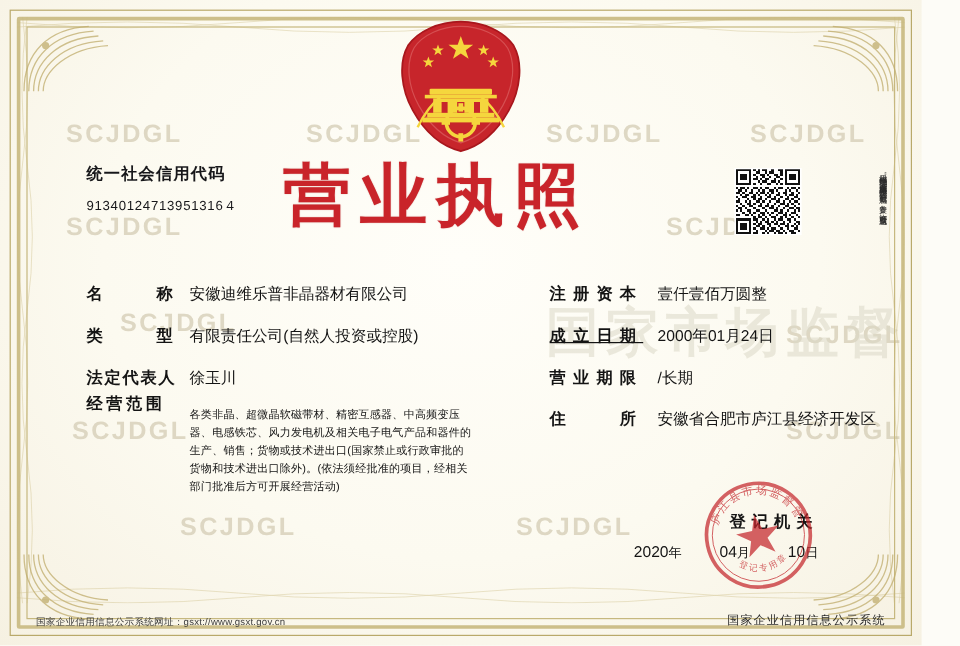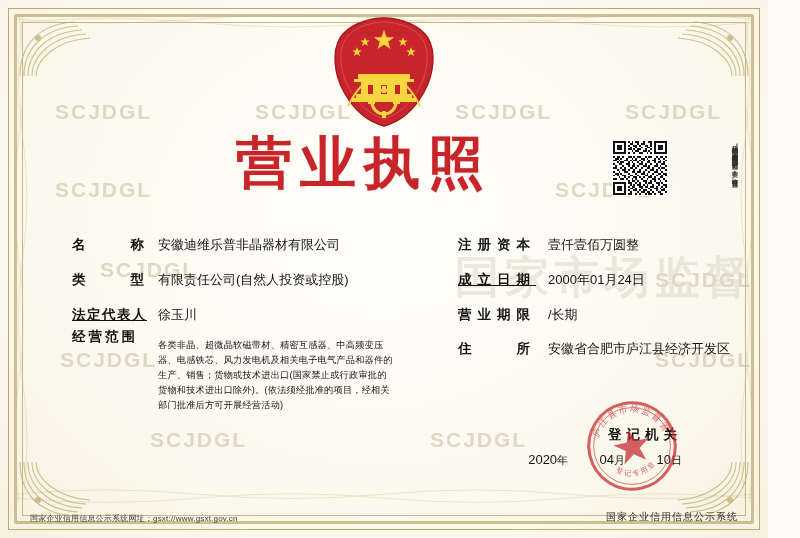--- a/index.html
+++ b/index.html
@@ -320,20 +320,24 @@
 
       <g stroke="#f5d63d" stroke-width="2" fill="none">
         <path d="M24,90 C30,78 36,70 44,64"></path>
         <path d="M96,90 C90,78 84,70 76,64"></path>
       </g>
     </g>
   </svg>
 
   <div class="title">营业执照</div>
 
+  <div class="code-block">
+    <div class="code-label">统一社会信用代码</div>
+    <div class="code-value">91340124713951316４</div>
+  </div>
 
   <div class="qr-wrap">
     <svg class="qr" viewBox="0 0 29 29" shape-rendering="crispEdges">
       <rect width="29" height="29" fill="#ffffff"></rect>
       <g fill="#111111">
         <rect x="0" y="0" width="7" height="7"></rect>
           <rect x="1" y="1" width="5" height="5" fill="#fff"></rect>
           <rect x="2" y="2" width="3" height="3"></rect>
         <rect x="22" y="0" width="7" height="7"></rect>
           <rect x="23" y="1" width="5" height="5" fill="#fff"></rect>
@@ -571,21 +575,21 @@
       <div class="lbl c-l-lbl" style="top:8px;">名　　称</div>
       <div class="val c-l-val" style="top:8px;">安徽迪维乐普非晶器材有限公司</div>
     </div>
 
     <div class="row">
       <div class="lbl c-l-lbl" style="top:43px;">类　　型</div>
       <div class="val c-l-val" style="top:43px;">有限责任公司(自然人投资或控股)</div>
     </div>
 
     <div class="row">
-      <div class="lbl c-l-lbl tight" style="top:78px;text-decoration:underline;">法定代表人</div>
+      <div class="lbl c-l-lbl tight" style="top:78px;">法定代表人</div>
       <div class="val c-l-val" style="top:78px;">徐玉川</div>
     </div>
 
     <div class="row">
       <div class="lbl c-l-lbl" style="top:100px; letter-spacing:3px;">经营范围</div>
       <div class="val small" style="left:158px; top:110px; width:236px;">各类非晶、超微晶软磁带材、精密互感器、中高频变压器、电感铁芯、风力发电机及相关电子电气产品和器件的生产、销售；货物或技术进出口(国家禁止或行政审批的货物和技术进出口除外)。(依法须经批准的项目，经相关部门批准后方可开展经营活动)</div>
     </div>
 
     <div class="row">
       <div class="lbl c-r-lbl" style="top:8px;">注册资本</div>

